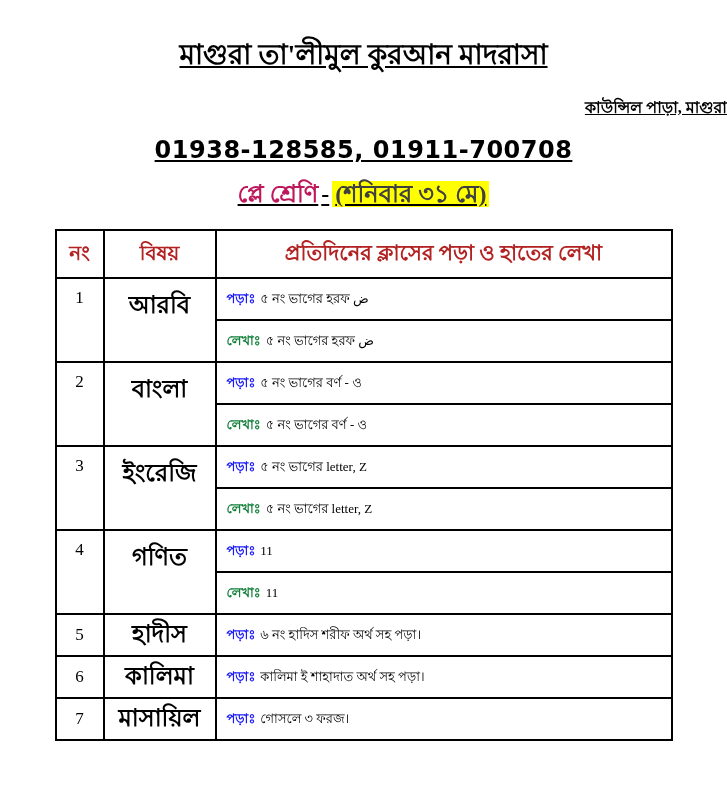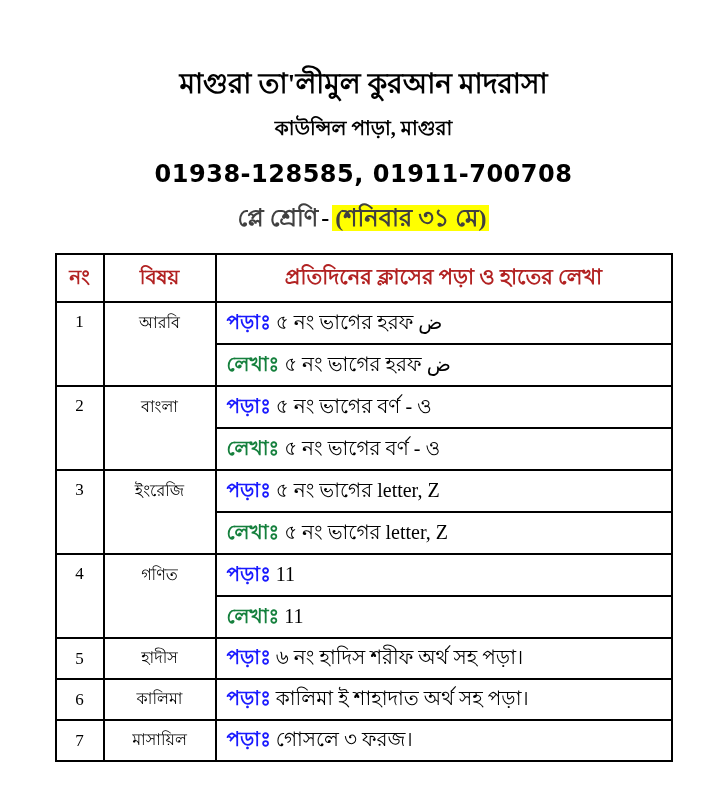--- a/index.html
+++ b/index.html
@@ -5,37 +5,37 @@
   * { margin: 0; padding: 0; box-sizing: border-box; }
   html, body { background: #ffffff; }
   body {
     width: 727px; height: 804px;
     font-family: "Liberation Serif", serif;
     color: #000000;
     overflow: hidden;
   }
   .sheet { width: 727px; height: 804px; background: #ffffff; }
 
-  .doc-header { text-align: center; padding-top: 66px; }
+  .doc-header { text-align: center; padding-top: 37px; text-decoration: underline; }
   .title-main {
     font-size: 28px; font-weight: bold; line-height: 1.25;
     font-family: "Liberation Serif", serif;
   }
   .title-sub {
-    font-size: 20px; font-weight: bold; margin-top: 12px;
+    font-size: 16px; font-weight: bold; margin-top: 23px; text-align: right;
   }
   .phone-line {
     font-size: 24px; font-weight: bold; margin-top: 14px;
     font-family: "DejaVu Sans", sans-serif; letter-spacing: 0.5px;
   }
   .class-line {
     font-size: 24px; font-weight: bold; margin-top: 11px;
   }
   .class-name { color: #1а1aff; }
-  .class-name { color: #404040; }
+  .class-name { color: #be185d; }
   .class-sep { color: #000000; padding: 0 3px; }
   .date-chip { background: #ffff00; color: #404040; padding: 0 3px; }
 
   table.lesson-table {
     border-collapse: collapse;
     width: 616px;
     margin: 14px auto 0 auto;
     table-layout: fixed;
   }
   .lesson-table td, .lesson-table th {
@@ -55,27 +55,27 @@
 
   tr.sub-row { height: 42px; }
   tr.single-row { height: 41px; }
 
   td.no-cell {
     text-align: center; vertical-align: top; padding-top: 9px;
     font-size: 17px; font-family: "Liberation Serif", serif;
   }
   td.subject-cell {
     text-align: center; vertical-align: top; padding-top: 7px;
-    font-size: 16px; font-weight: normal;
+    font-size: 24px; font-weight: bold;
   }
   tr.single-row td.no-cell,
   tr.single-row td.subject-cell { vertical-align: middle; padding-top: 0; }
 
   td.content-cell {
-    padding-left: 10px; font-size: 20px; vertical-align: middle;
+    padding-left: 10px; font-size: 13px; vertical-align: middle;
     white-space: nowrap; overflow: hidden;
   }
   .lbl { font-weight: bold; margin-right: 5px; }
   .lbl-read { color: #1a1aff; }
   .lbl-write { color: #15803d; }
 </style>
 </head>
 <body>
 
 <div class="sheet">

